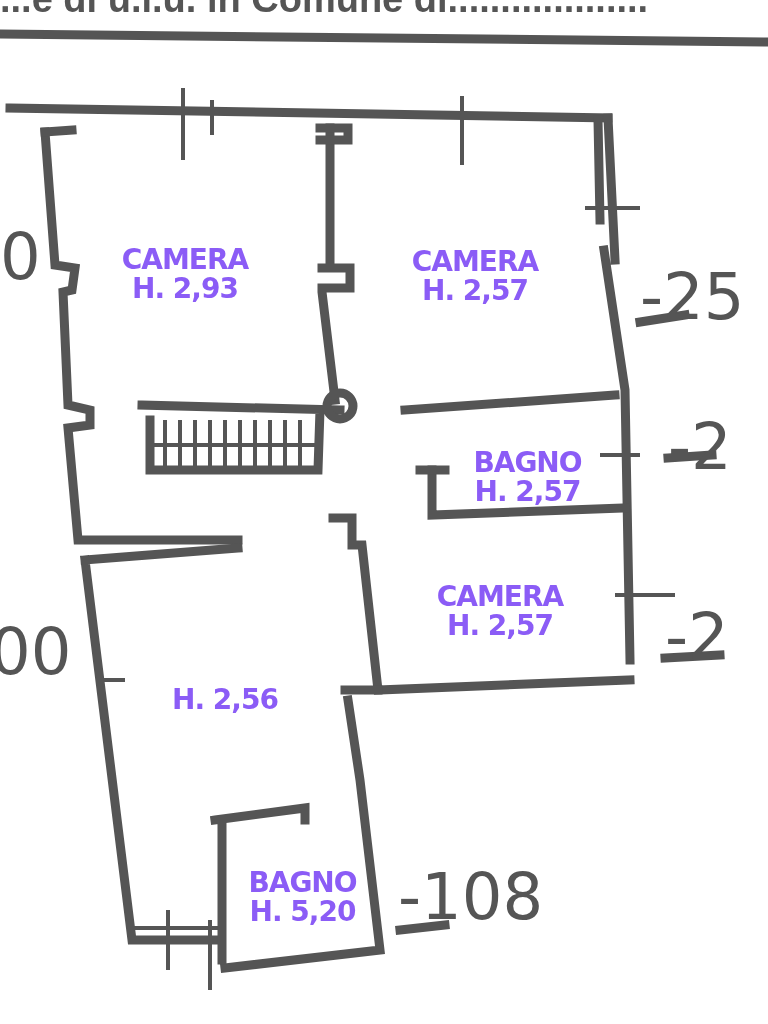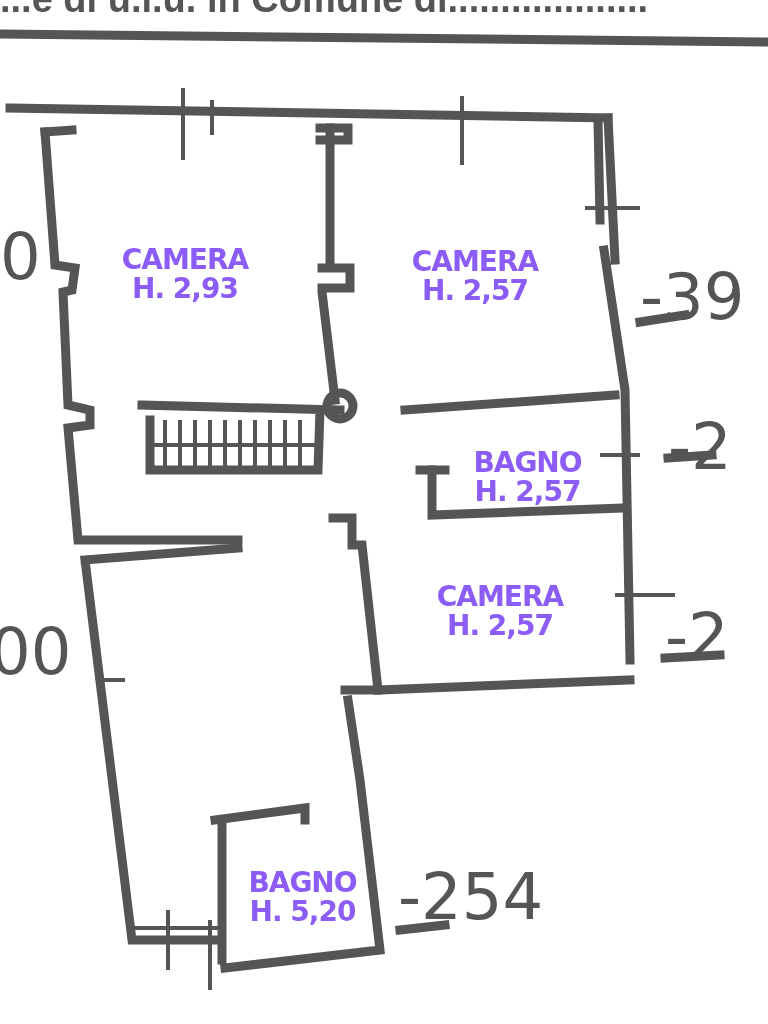--- a/index.html
+++ b/index.html
@@ -63,24 +63,25 @@
 </div>
 <div class="lbl" style="left:455px;top:448px;width:145px;">
   <span class="n">BAGNO</span>
   <span class="h">H. 2,57</span>
 </div>
 <div class="lbl" style="left:415px;top:582px;width:170px;">
   <span class="n">CAMERA</span>
   <span class="h">H. 2,57</span>
 </div>
 <div class="lbl" style="left:150px;top:685px;width:150px;">
+  <span class="h">H. 2,56</span>
 </div>
 <div class="lbl" style="left:245px;top:868px;width:115px;">
   <span class="n">BAGNO</span>
   <span class="h">H. 5,20</span>
 </div>
 
-<div class="dim" style="left:640px;top:260px;">-39</div>
+<div class="dim" style="left:640px;top:260px;">-25</div>
 <div class="dim" style="left:668px;top:410px;">-2</div>
 <div class="dim" style="left:665px;top:600px;">-2</div>
-<div class="dim" style="left:398px;top:860px;">-254</div>
+<div class="dim" style="left:398px;top:860px;">-108</div>
 <div class="dim" style="left:0px;top:220px;">0</div>
 <div class="dim" style="left:-10px;top:615px;">00</div>
 
 </body></html>

